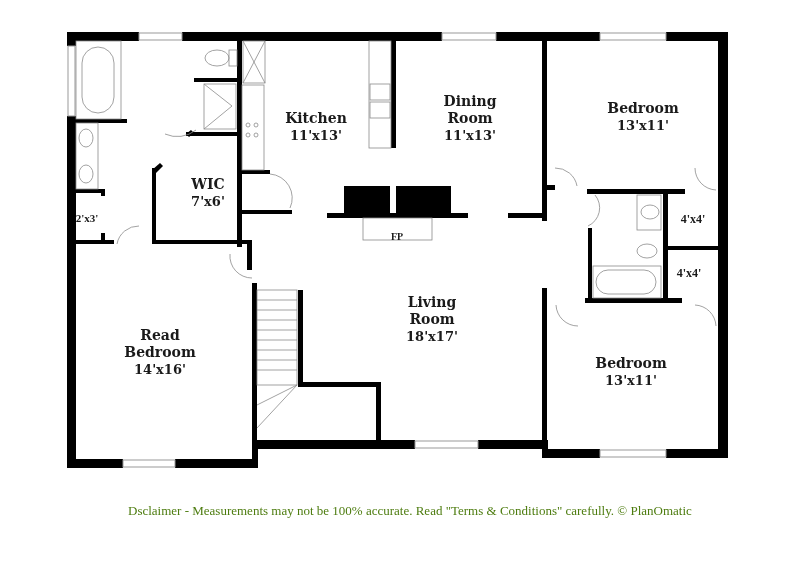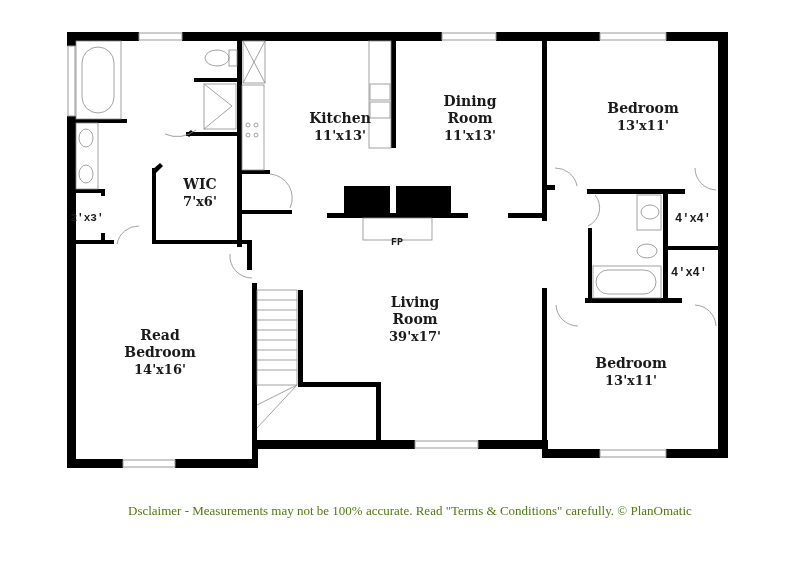--- a/index.html
+++ b/index.html
@@ -1,21 +1,21 @@
 <!DOCTYPE html>
 <html><head>
 <meta charset="utf-8">
 <style>
   html,body{margin:0;padding:0;background:#ffffff;}
   body{width:800px;height:582px;position:relative;overflow:hidden;font-family:"DejaVu Serif","Liberation Serif",serif;}
   #plan{position:absolute;left:0;top:0;width:800px;height:582px;}
   .room-label{position:absolute;text-align:center;font-family:"DejaVu Serif","Liberation Serif",serif;font-weight:bold;color:#1a1a1a;line-height:17px;transform:translateX(-50%);white-space:nowrap;}
   .room-label .name{font-size:14px;display:block;}
   .room-label .dim{font-size:13px;display:block;}
-  .small-label{position:absolute;font-family:Liberation Mono, monospace;font-weight:bold;font-size:12px;color:#1a1a1a;transform:translateX(-50%);white-space:nowrap;}
+  .small-label{position:absolute;font-family:Liberation Serif, serif;font-weight:bold;font-size:12px;color:#1a1a1a;transform:translateX(-50%);white-space:nowrap;}
   #disclaimer{position:absolute;left:128px;top:503px;font-family:"Liberation Serif","DejaVu Serif",serif;font-size:13px;color:#4d7c0f;white-space:nowrap;text-align:right;}
 </style>
 </head>
 <body>
 
 <svg id="plan" viewBox="0 0 800 582" xmlns="http://www.w3.org/2000/svg">
   <g fill="#000">
 
     <rect x="67" y="32" width="72" height="9"></rect>
     <rect x="182" y="32" width="260" height="9"></rect>
@@ -150,50 +150,50 @@
     <path d="M270,174 A24,24 0 0,1 290,208"></path>
     <path d="M230,254 A22,22 0 0,0 252,278"></path>
     <path d="M555,168 A22,22 0 0,1 577,186"></path>
     <path d="M595,195 A20,20 0 0,1 588,226"></path>
     <path d="M695,168 A22,22 0 0,0 716,190"></path>
     <path d="M556,305 A22,22 0 0,0 578,326"></path>
     <path d="M695,305 A22,22 0 0,1 716,326"></path>
   </g>
 </svg>
 
-<div class="room-label" style="left:340px;top:110px">
+<div class="room-label" style="left:316px;top:110px">
   <span class="name">Kitchen</span>
   <span class="dim">11'x13'</span>
 </div>
 <div class="room-label" style="left:470px;top:93px">
   <span class="name">Dining</span>
   <span class="name">Room</span>
   <span class="dim">11'x13'</span>
 </div>
 <div class="room-label" style="left:643px;top:100px">
   <span class="name">Bedroom</span>
   <span class="dim">13'x11'</span>
 </div>
-<div class="room-label" style="left:200px;top:176px">
+<div class="room-label" style="left:208px;top:176px">
   <span class="name">WIC</span>
   <span class="dim">7'x6'</span>
 </div>
-<div class="room-label" style="left:415px;top:294px">
+<div class="room-label" style="left:432px;top:294px">
   <span class="name">Living</span>
   <span class="name">Room</span>
-  <span class="dim">39'x17'</span>
+  <span class="dim">18'x17'</span>
 </div>
 <div class="room-label" style="left:160px;top:327px">
   <span class="name">Read</span>
   <span class="name">Bedroom</span>
   <span class="dim">14'x16'</span>
 </div>
 <div class="room-label" style="left:631px;top:355px">
   <span class="name">Bedroom</span>
   <span class="dim">13'x11'</span>
 </div>
 
 <div class="small-label" style="left:87px;top:212px;font-size:11px">2'x3'</div>
 <div class="small-label" style="left:693px;top:212px">4'x4'</div>
 <div class="small-label" style="left:689px;top:266px">4'x4'</div>
-<div class="small-label" style="left:397px;top:237px;font-size:10px">FP</div>
+<div class="small-label" style="left:397px;top:231px;font-size:10px">FP</div>
 
 <div id="disclaimer">Dsclaimer - Measurements may not be 100% accurate. Read "Terms &amp; Conditions" carefully. © PlanOmatic</div>
 
 </body></html>

